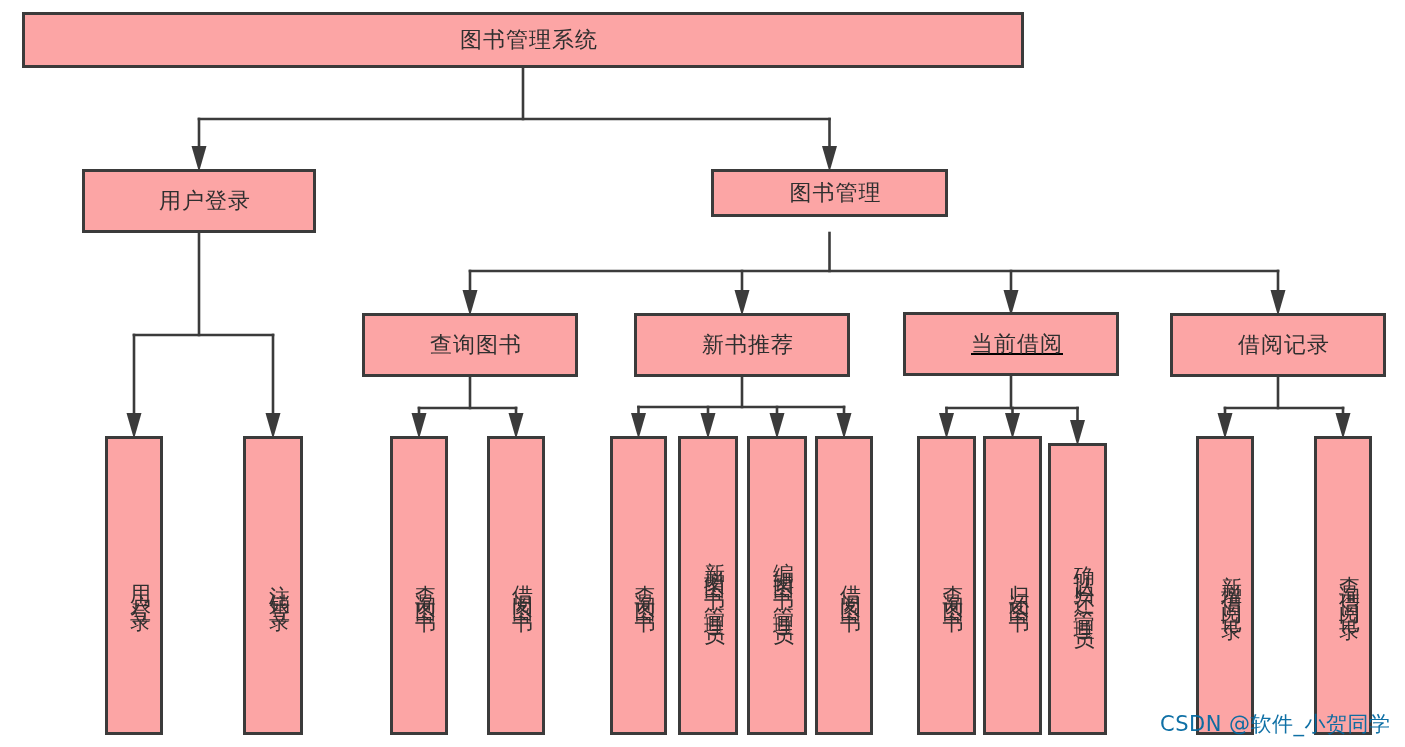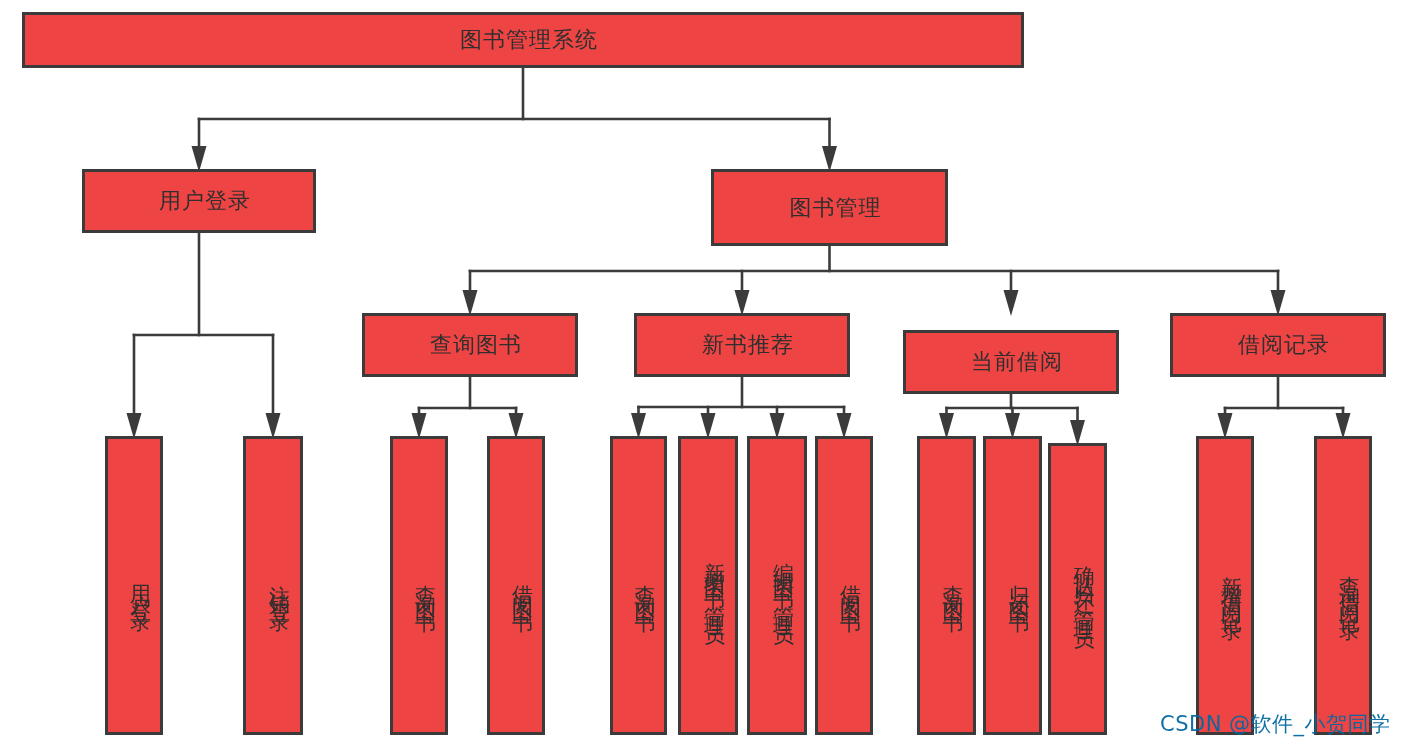--- a/index.html
+++ b/index.html
@@ -12,21 +12,21 @@
     background:#ffffff;
     overflow: hidden;
     font-family: "DejaVu Sans", "Liberation Sans", sans-serif;
   }
   #connectors {
     position:absolute; left:0; top:0;
     pointer-events:none;
   }
   .node {
     position:absolute;
-    background:#ef4444;
+    background:#fca5a5;
     border:3px solid var(--line);
     display:flex;
     align-items:center;
     justify-content:center;
     padding-left:12px;
   }
   .node .lbl {
     color: var(--text);
     white-space: nowrap;
   }
@@ -110,30 +110,30 @@
       <line x1="1343" y1="408" x2="1343" y2="416" stroke="#3b3b3b" stroke-width="2.6" stroke-linecap="square"></line>
       <polygon points="1335.5,413 1350.5,413 1343,439" fill="#3b3b3b"></polygon>
     </svg>
   <div id="watermark" style="color: #0369a1;">CSDN @软件_小贺同学</div>
 <div class="node h" style="left: 22px; top: 12px; width: 1002px; height: 56px;">
       <span class="lbl">图书管理系统</span>
     </div>
     <div class="node h" style="left: 82px; top: 169px; width: 234px; height: 64px;">
       <span class="lbl">用户登录</span>
     </div>
-    <div class="node h" style="left: 711px; top: 169px; width: 237px; height: 77px;">
+    <div class="node h" style="left: 711px; top: 169px; width: 237px; height: 48px;">
       <span class="lbl">图书管理</span>
     </div>
     <div class="node h" style="left: 362px; top: 313px; width: 216px; height: 64px;">
       <span class="lbl">查询图书</span>
     </div>
     <div class="node h" style="left: 634px; top: 313px; width: 216px; height: 64px;">
       <span class="lbl">新书推荐</span>
     </div>
-    <div class="node h" style="left: 903px; top: 330px; width: 216px; height: 64px;">
+    <div class="node h" style="left: 903px; top: 312px; width: 216px; height: 64px; text-decoration: underline;">
       <span class="lbl">当前借阅</span>
     </div>
     <div class="node h" style="left: 1170px; top: 313px; width: 216px; height: 64px;">
       <span class="lbl">借阅记录</span>
     </div>
     <div class="node v" style="left: 105px; top: 436px; width: 58px; height: 299px;">
       <span class="lbl">用户登录</span>
     </div>
     <div class="node v" style="left: 243px; top: 436px; width: 60px; height: 299px;">
       <span class="lbl">注销登录</span>

